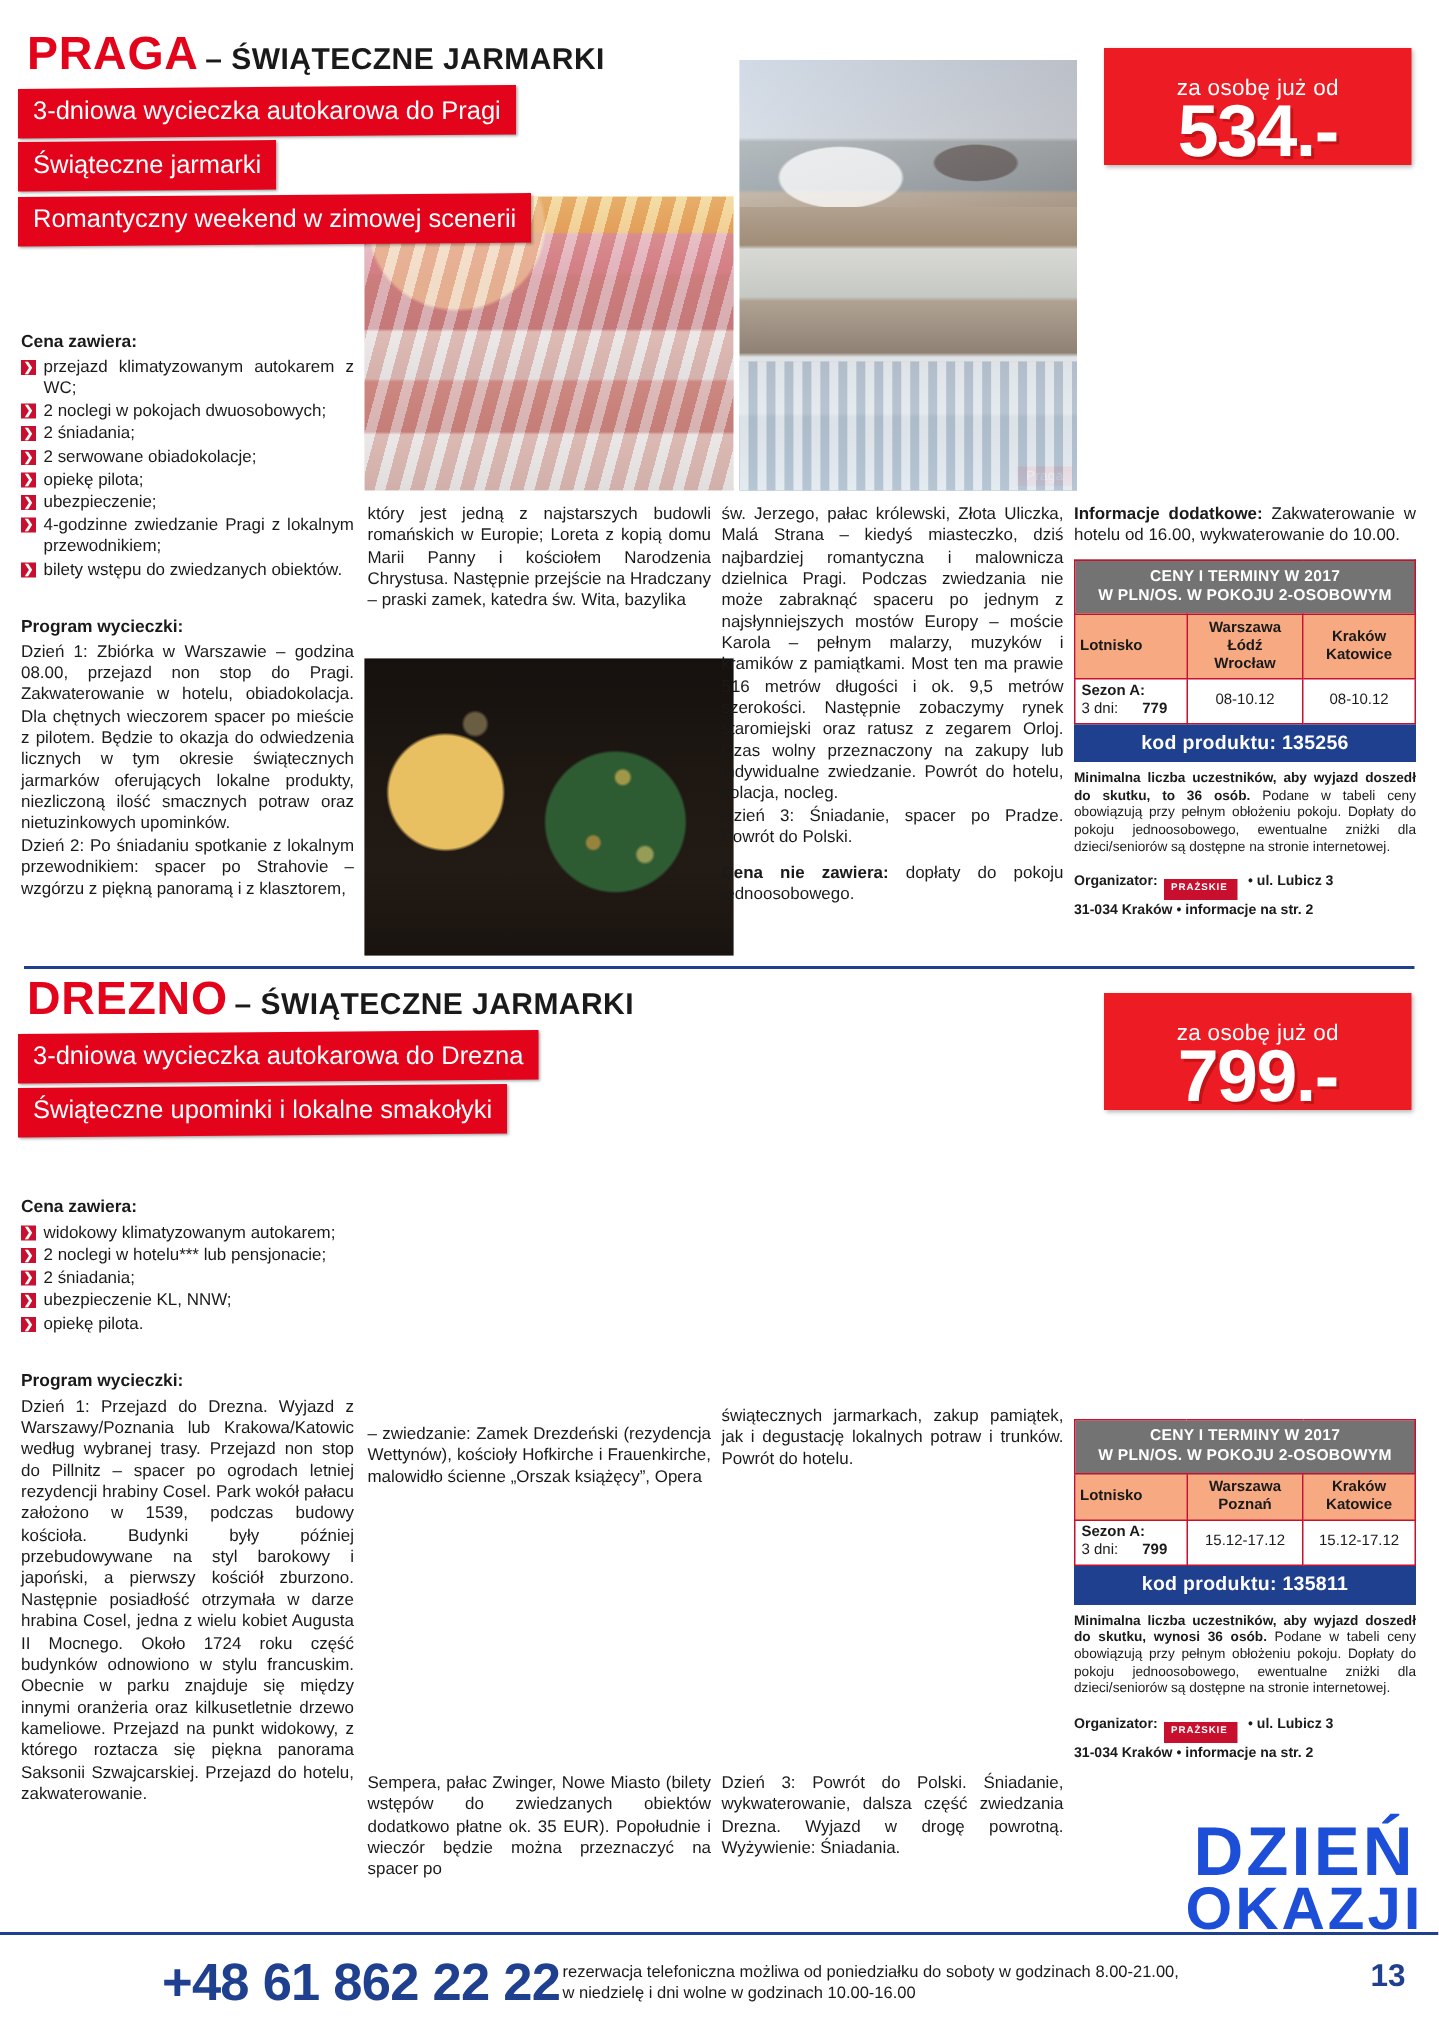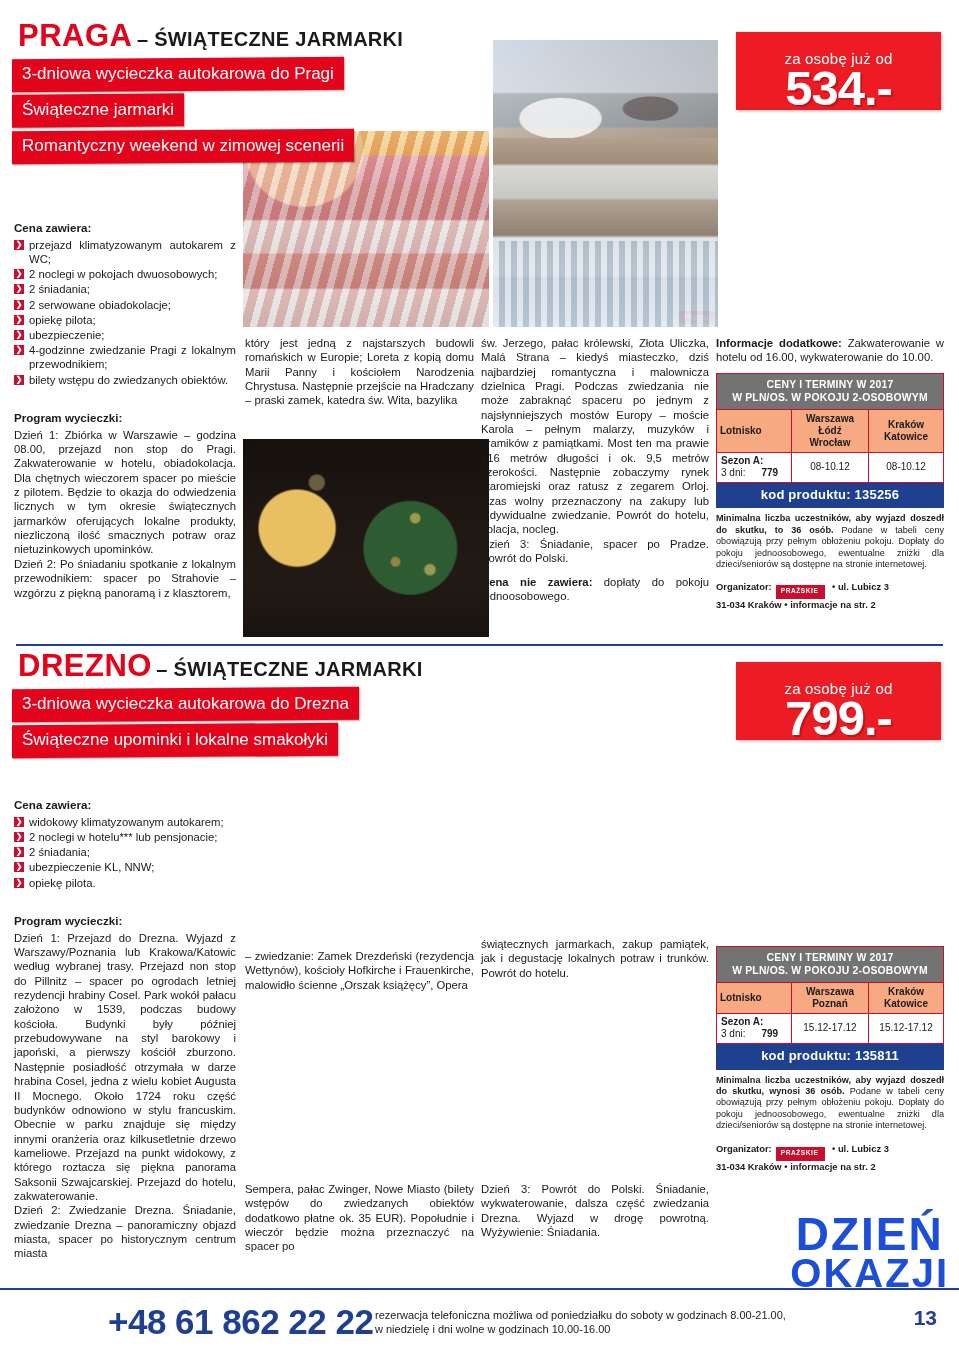--- a/index.html
+++ b/index.html
@@ -338,21 +338,20 @@
         <li><span class="bullet">❯</span><span>2 noclegi w hotelu*** lub pensjonacie;</span></li>
         <li><span class="bullet">❯</span><span>2 śniadania;</span></li>
         <li><span class="bullet">❯</span><span>ubezpieczenie KL, NNW;</span></li>
         <li><span class="bullet">❯</span><span>opiekę pilota.</span></li>
       </ul>
     </div>
 
     <div class="col" style="left:14px; top:266px; width:222px;">
       <div class="hdr">Program wycieczki:</div>
       <p>Dzień 1: Przejazd do Drezna. Wyjazd z Warszawy/Poznania lub Krakowa/Katowic według wybranej trasy. Przejazd non stop do Pillnitz – spacer po ogrodach letniej rezydencji hrabiny Cosel. Park wokół pałacu założono w 1539, podczas budowy kościoła. Budynki były później przebudowywane na styl barokowy i japoński, a pierwszy kościół zburzono. Następnie posiadłość otrzymała w darze hrabina Cosel, jedna z wielu kobiet Augusta II Mocnego. Około 1724 roku część budynków odnowiono w stylu francuskim. Obecnie w parku znajduje się między innymi oranżeria oraz kilkusetletnie drzewo kameliowe. Przejazd na punkt widokowy, z którego roztacza się piękna panorama Saksonii Szwajcarskiej. Przejazd do hotelu, zakwaterowanie.</p>
-      <p>Dzień 2: Zwiedzanie Drezna. Śniadanie, zwiedzanie Drezna – panoramiczny objazd miasta, spacer po historycznym centrum miasta</p>
     </div>
 
     <div class="col" style="left:245px; top:289px; width:229px;margin-top:12px;">
       <p>– zwiedzanie: Zamek Drezdeński (rezydencja Wettynów), kościoły Hofkirche i Frauenkirche, malowidło ścienne „Orszak książęcy”, Opera</p>
     </div>
     <div class="col" style="left:245px; top:534px; width:229px;">
       <p>Sempera, pałac Zwinger, Nowe Miasto (bilety wstępów do zwiedzanych obiektów dodatkowo płatne ok. 35 EUR). Popołudnie i wieczór będzie można przeznaczyć na spacer po</p>
     </div>
 
     <div class="col" style="left:481px; top:289px; width:228px;">

